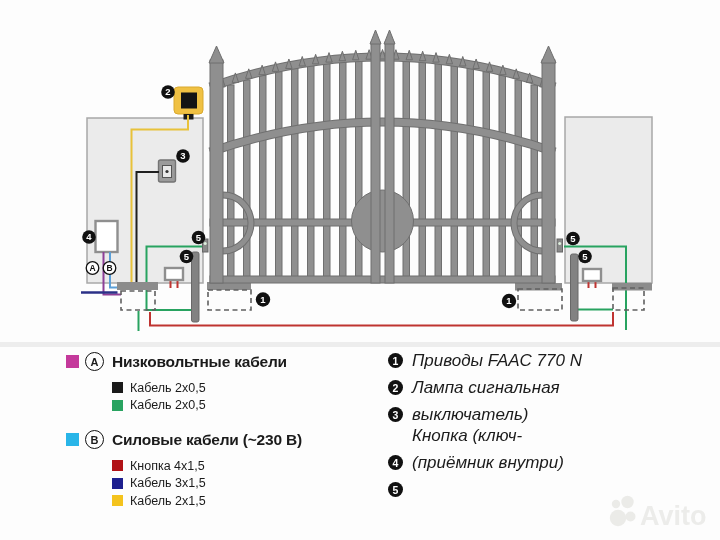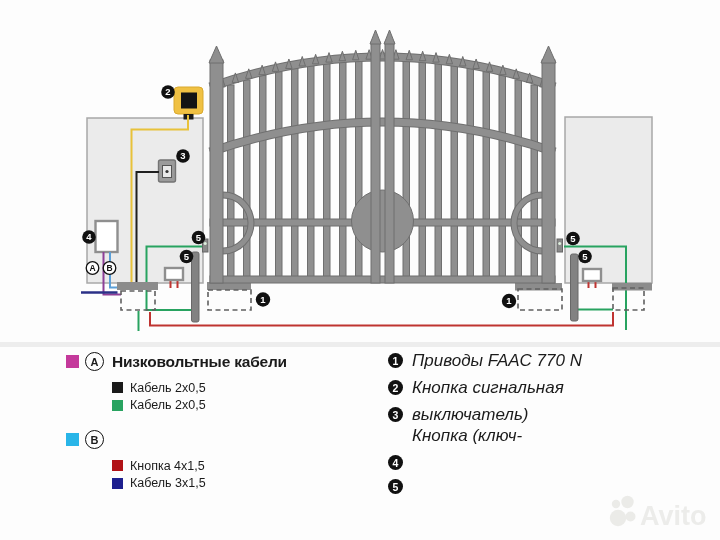--- a/index.html
+++ b/index.html
@@ -235,58 +235,64 @@
           <div class="lg-item">
             <span class="sw sw-sm" style="background: rgb(40, 163, 96);"></span>
             <span>Кабель 2х0,5</span>
           </div>
         </div>
       </div>
       <div class="lg-group" style="margin-top: 14px;">
         <div class="lg-head">
           <span class="sw sw-lg" style="background: rgb(41, 181, 232);"></span>
           <span class="circ-letter">B</span>
+          <span class="lg-title">Силовые кабели (~230 В)</span>
         </div>
         <div class="lg-items">
           <div class="lg-item">
             <span class="sw sw-sm" style="background: rgb(177, 18, 23);"></span>
             <span>Кнопка 4х1,5</span>
           </div>
           <div class="lg-item">
             <span class="sw sw-sm" style="background: rgb(29, 31, 142);"></span>
             <span>Кабель 3х1,5</span>
+          </div>
+          <div class="lg-item">
+            <span class="sw sw-sm" style="background: rgb(244, 195, 29);"></span>
+            <span>Кабель 2х1,5</span>
           </div>
         </div>
       </div>
     </div>
 </div>
 
 <div class="legend-right" id="lr-items">
     <div class="lr-item">
       <span class="numcirc">1</span>
       <div class="lr-lines">
         <div>Приводы FAAC 770 N</div>
       </div>
     </div>
     <div class="lr-item">
       <span class="numcirc">2</span>
       <div class="lr-lines">
-        <div>Кнопка сигнальная</div>
+        <div>Лампа сигнальная</div>
       </div>
     </div>
     <div class="lr-item">
       <span class="numcirc">3</span>
       <div class="lr-lines">
         <div>выключатель)</div>
         <div>Кнопка (ключ-</div>
       </div>
     </div>
     <div class="lr-item">
       <span class="numcirc">4</span>
       <div class="lr-lines">
+        <div>(приёмник внутри)</div>
       </div>
     </div>
     <div class="lr-item">
       <span class="numcirc">5</span>
     </div>
   </div>
 
 <div class="watermark">
   <svg width="112" height="44" viewBox="0 0 112 44">
     <g fill="#ebebe8">

